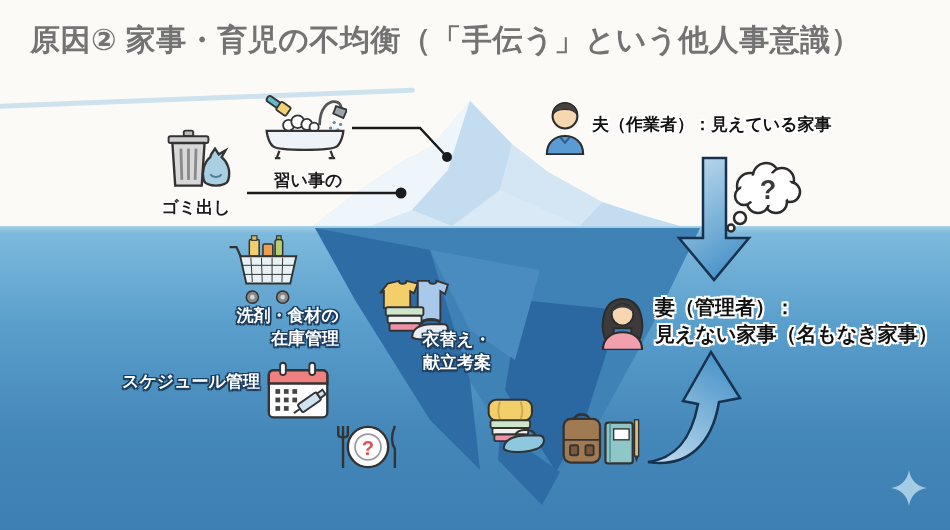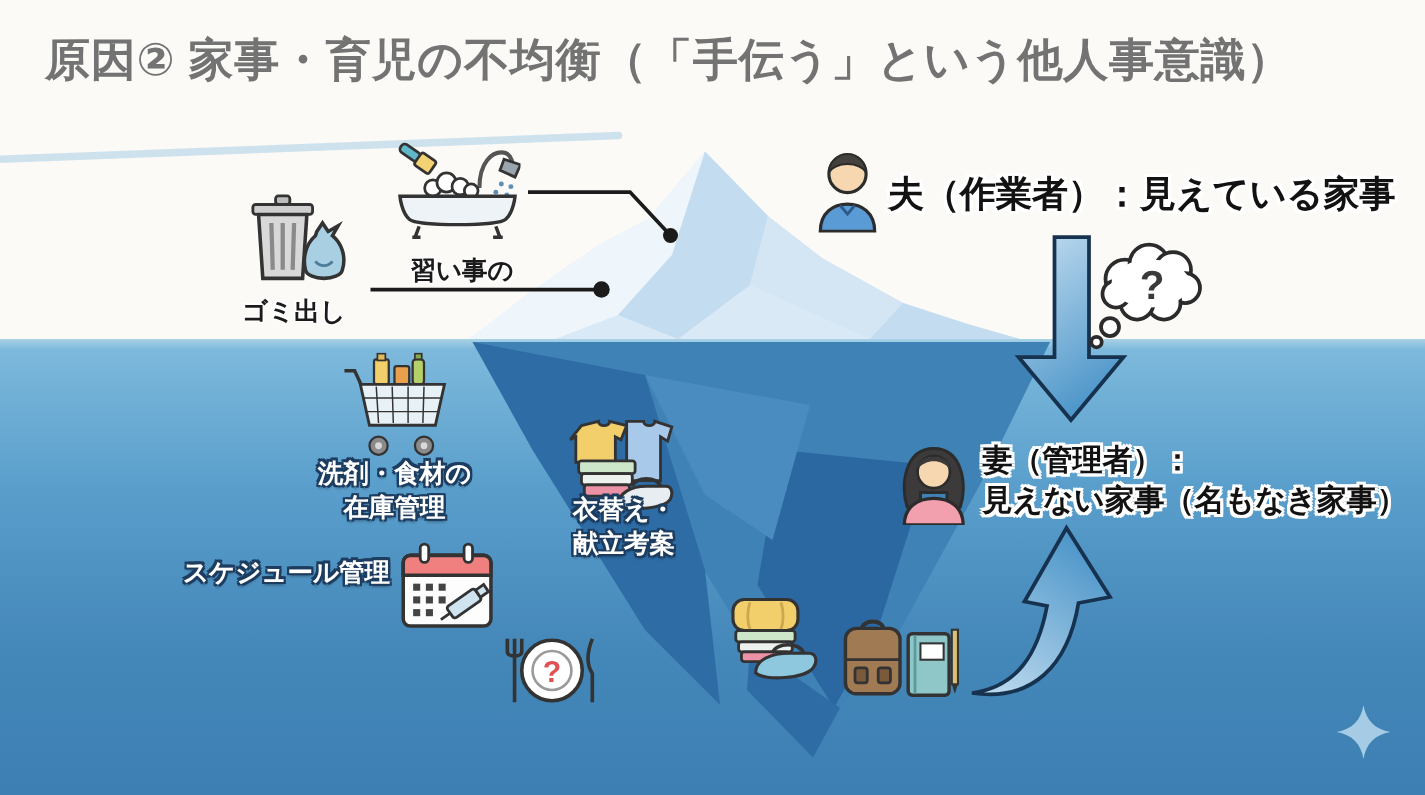--- a/index.html
+++ b/index.html
@@ -11,28 +11,28 @@
   .layer{position:absolute;left:0;top:0;width:950px;height:530px;pointer-events:none;}
   #sky{position:absolute;left:0;top:0;width:950px;height:226px;background:#fbfaf7;}
   #water{position:absolute;left:0;top:226px;width:950px;height:304px;
     background:linear-gradient(180deg,#a9d2e6 0px,#7db9dc 7px,#5a9fcc 32%,#4487b9 68%,#3d7fb2 100%);}
   #sky-swoosh{position:absolute;left:-15px;top:96px;width:430px;height:5px;
     background:rgba(168,205,230,.55);border-radius:3px;transform:rotate(-2.2deg);}
   .ttl{position:absolute;left:30px;top:20px;width:900px;
     font-size:30px;font-weight:bold;color:#737373;letter-spacing:.5px;white-space:nowrap;}
   .aw-label{position:absolute;text-align:center;font-weight:bold;font-size:17px;color:#1b1b1b;
     text-shadow:-1px -1px 0 #fff,1px -1px 0 #fff,-1px 1px 0 #fff,1px 1px 0 #fff;}
-  .uw-label{position:absolute;text-align:center;font-weight:bold;font-size:17px;line-height:23px;color:#fff;
+  .uw-label{position:absolute;text-align:right;font-weight:bold;font-size:17px;line-height:23px;color:#fff;
     text-shadow:-1.5px -1.5px 0 #1d3d60,1.5px -1.5px 0 #1d3d60,-1.5px 1.5px 0 #1d3d60,1.5px 1.5px 0 #1d3d60,
     -1.5px 0 0 #1d3d60,1.5px 0 0 #1d3d60,0 -1.5px 0 #1d3d60,0 2px 2px rgba(0,0,0,.4);}
   .uw-label.right{text-align:right;}
   .person-label{position:absolute;font-weight:bold;color:#121212;
     text-shadow:-2px -2px 0 #fff,2px -2px 0 #fff,-2px 2px 0 #fff,2px 2px 0 #fff,
     -2px 0 0 #fff,2px 0 0 #fff,0 -2px 0 #fff,0 2px 0 #fff;}
-  #husband-label{left:592px;top:113px;font-size:24px;white-space:nowrap;}
+  #husband-label{left:592px;top:113px;font-size:17px;white-space:nowrap;}
   #wife-label{left:655px;top:294px;font-size:20px;line-height:27px;white-space:nowrap;}
   .icon{position:absolute;}
   svg{display:block;}
 </style>
 </head>
 <body>
 
 <div id="canvas">
 
   <div id="sky"></div>

